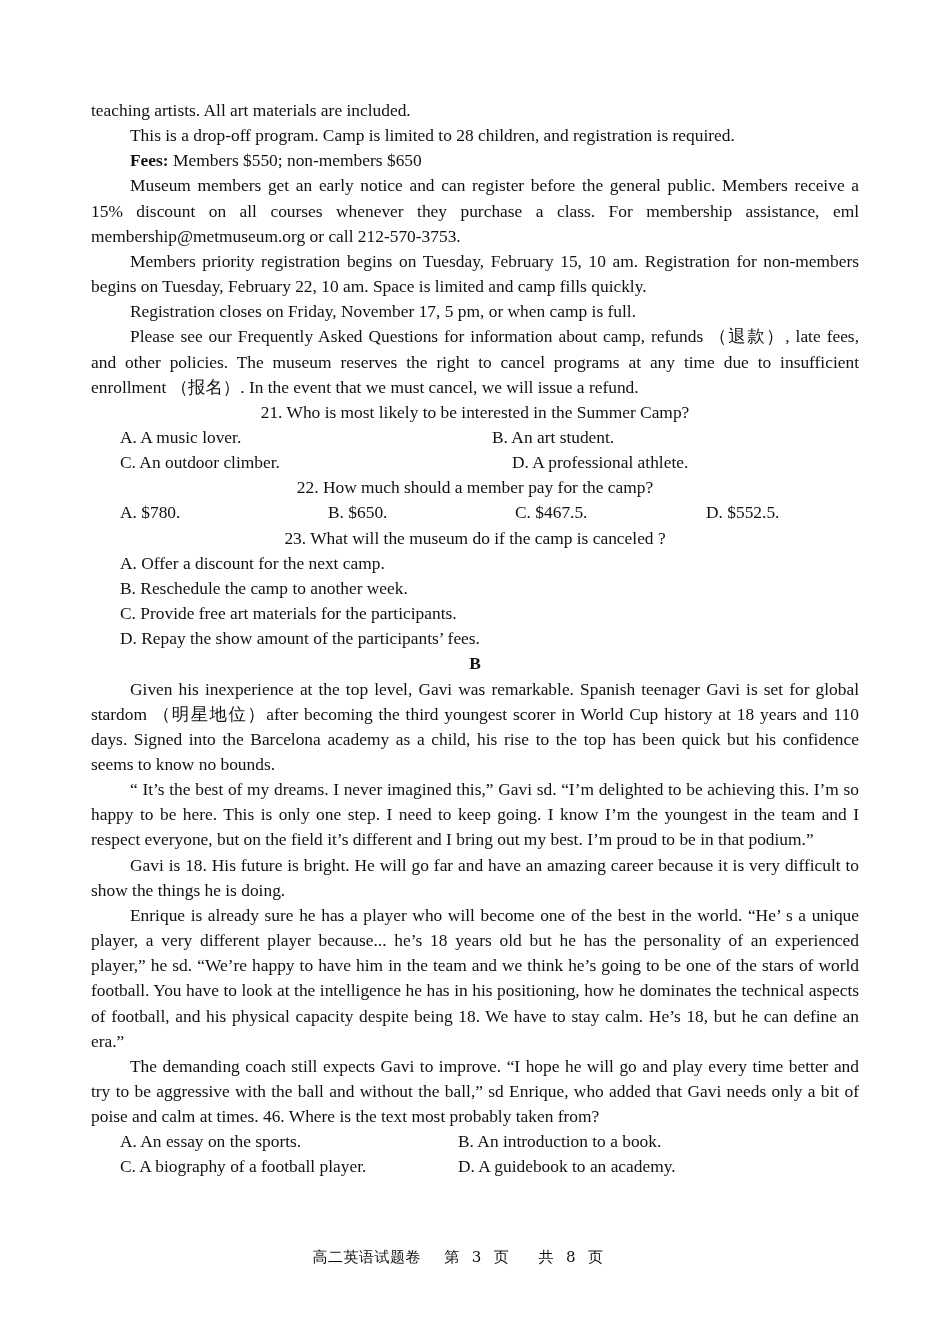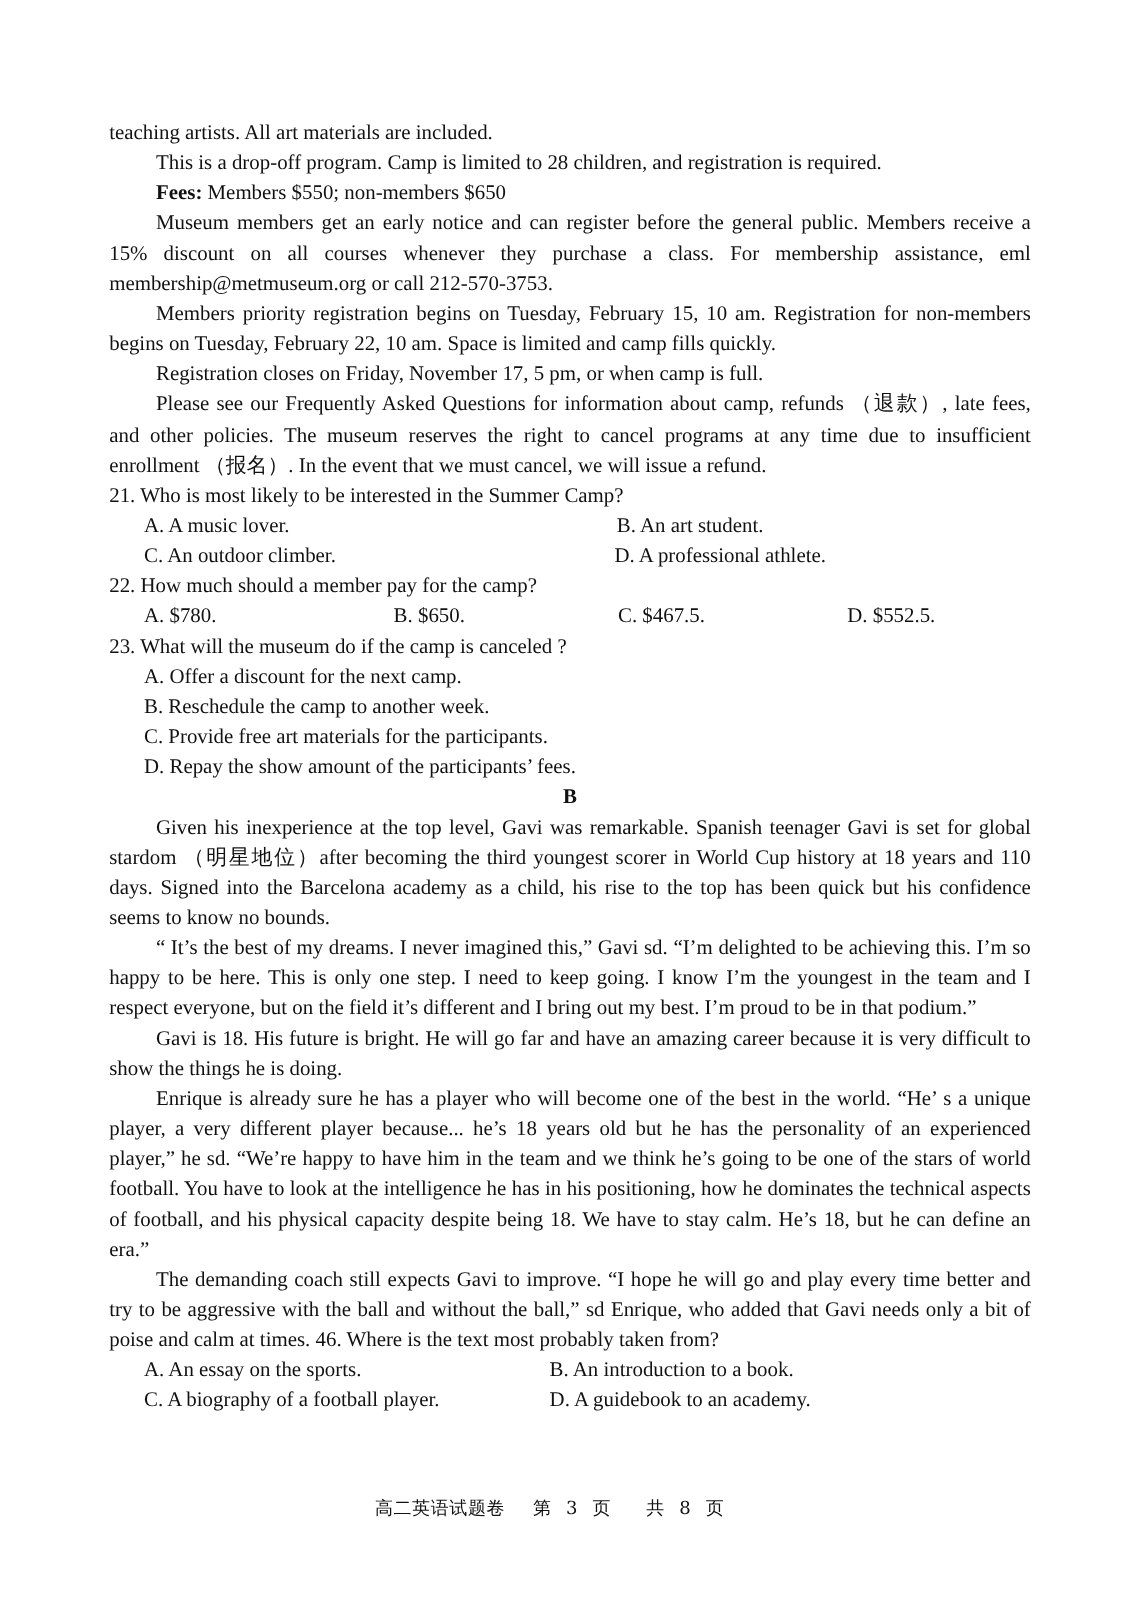--- a/index.html
+++ b/index.html
@@ -26,20 +26,21 @@
     .p {
       margin: 0;
       text-align: justify;
       text-align-last: left;
       font-family: Liberation Serif, serif;
     }
     .indent { text-indent: 39px; }
     .noindent { text-indent: 0; }
     .q {
       margin: 0;
+      text-align: center;
     }
     .opts {
       margin: 0;
       padding-left: 29px;
       position: relative;
       height: 25.15px;
     }
     .opt {
       position: absolute;
       top: 0;
@@ -77,21 +78,21 @@
   <p class="p indent">This is a drop-off program. Camp is limited to 28 children, and registration is required.</p>
   <p class="p indent"><b>Fees:</b><span> Members $550; non-members $650</span></p>
   <p class="p indent">Museum members get an early notice and can register before the general public. Members receive a 15% discount on all courses whenever they purchase a class. For membership assistance, eml membership@metmuseum.org or call 212-570-3753.</p>
   <p class="p indent">Members priority registration begins on Tuesday, February 15, 10 am. Registration for non-members begins on Tuesday, February 22, 10 am. Space is limited and camp fills quickly.</p>
   <p class="p indent">Registration closes on Friday, November 17, 5 pm, or when camp is full.</p>
   <p class="p indent">Please see our Frequently Asked Questions for information about camp, refunds （退款）, late fees, and other policies. The museum reserves the right to cancel programs at any time due to insufficient enrollment （报名）. In the event that we must cancel, we will issue a refund.</p>
 
   <p class="q"><span>21.</span> <span>Who is most likely to be interested in the Summer Camp?</span></p>
   <div class="opts">
     <span class="opt" style="left:29px">A. A music lover.</span>
-    <span class="opt" style="left:423px">B. An art student.</span>
+    <span class="opt" style="left:401px">B. An art student.</span>
   </div>
   <div class="opts">
     <span class="opt" style="left:29px">C. An outdoor climber.</span>
     <span class="opt" style="left:421px">D. A professional athlete.</span>
   </div>
 
   <p class="q"><span>22.</span> <span>How much should a member pay for the camp?</span></p>
   <div class="opts">
     <span class="opt" style="left:29px">A. $780.</span>
     <span class="opt" style="left:237px">B. $650.</span>

